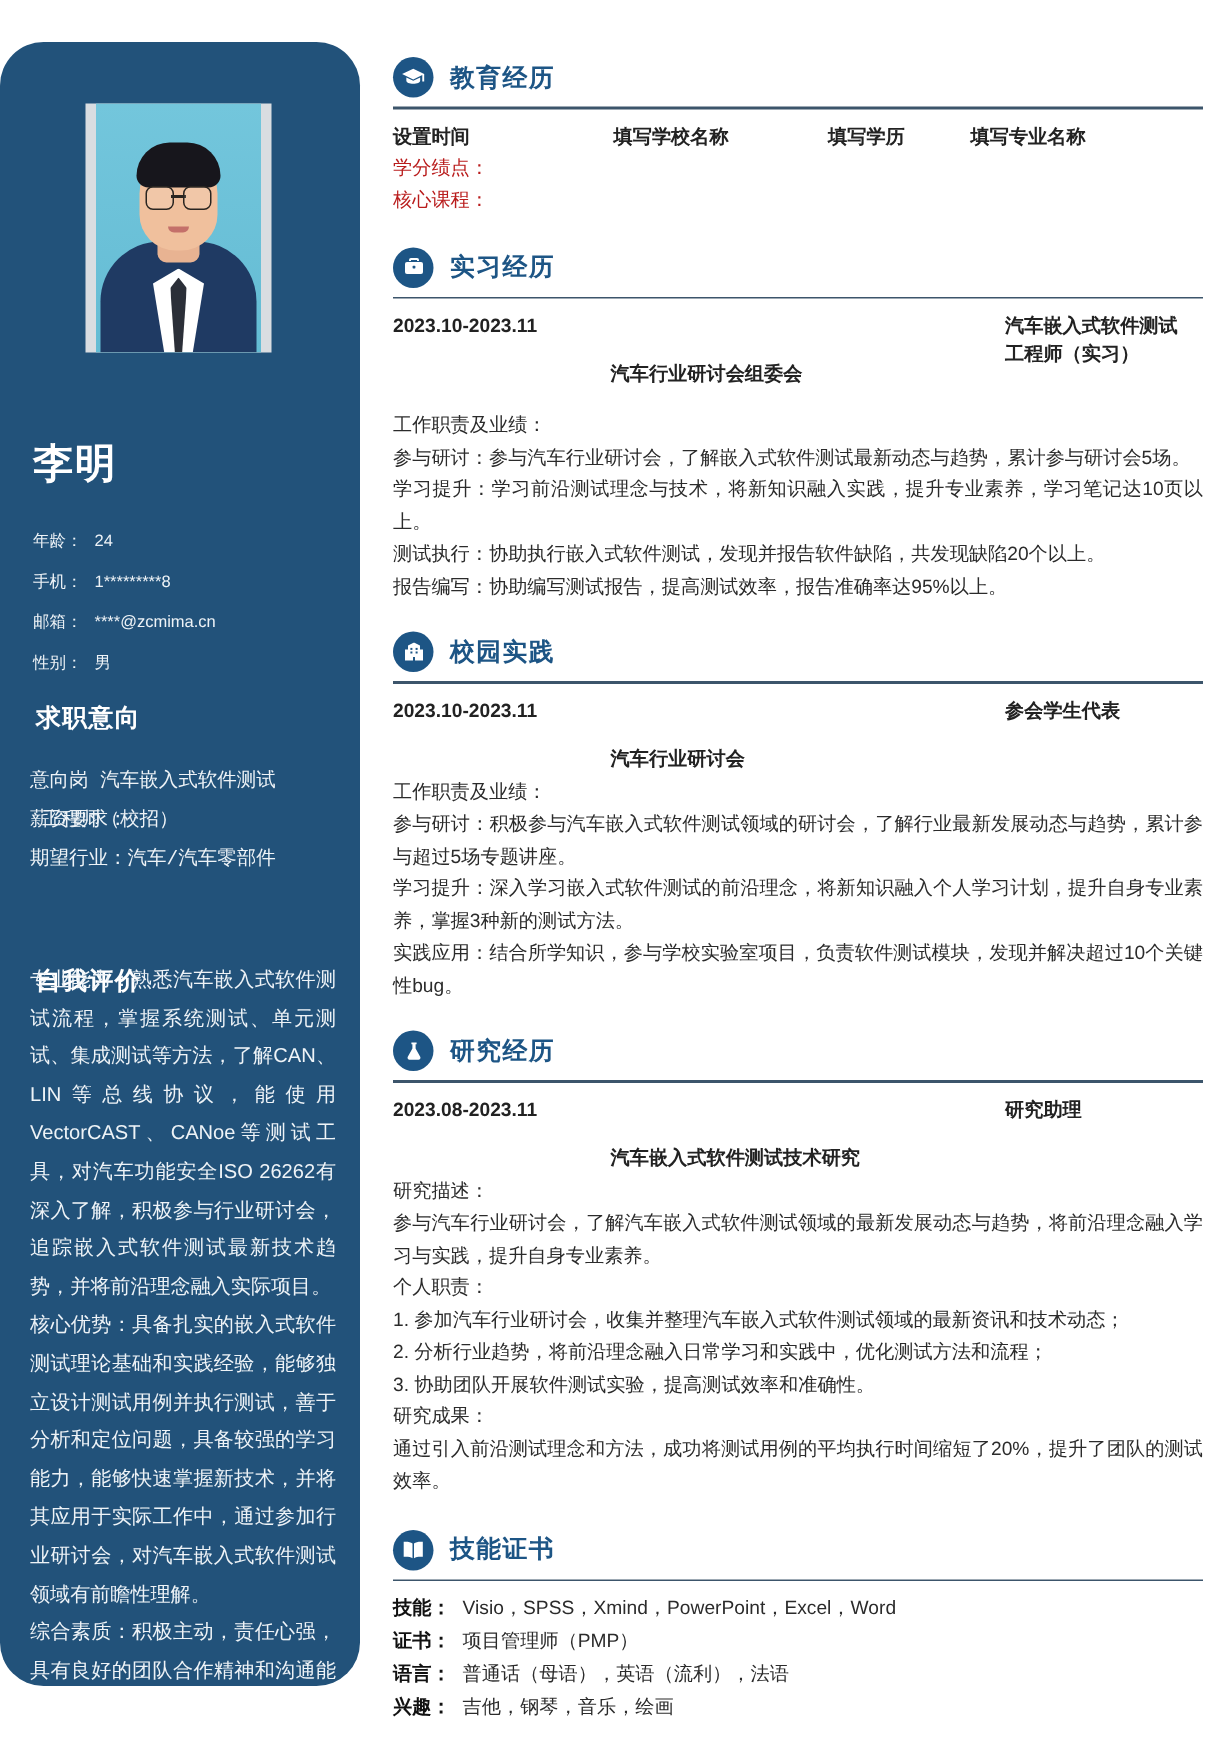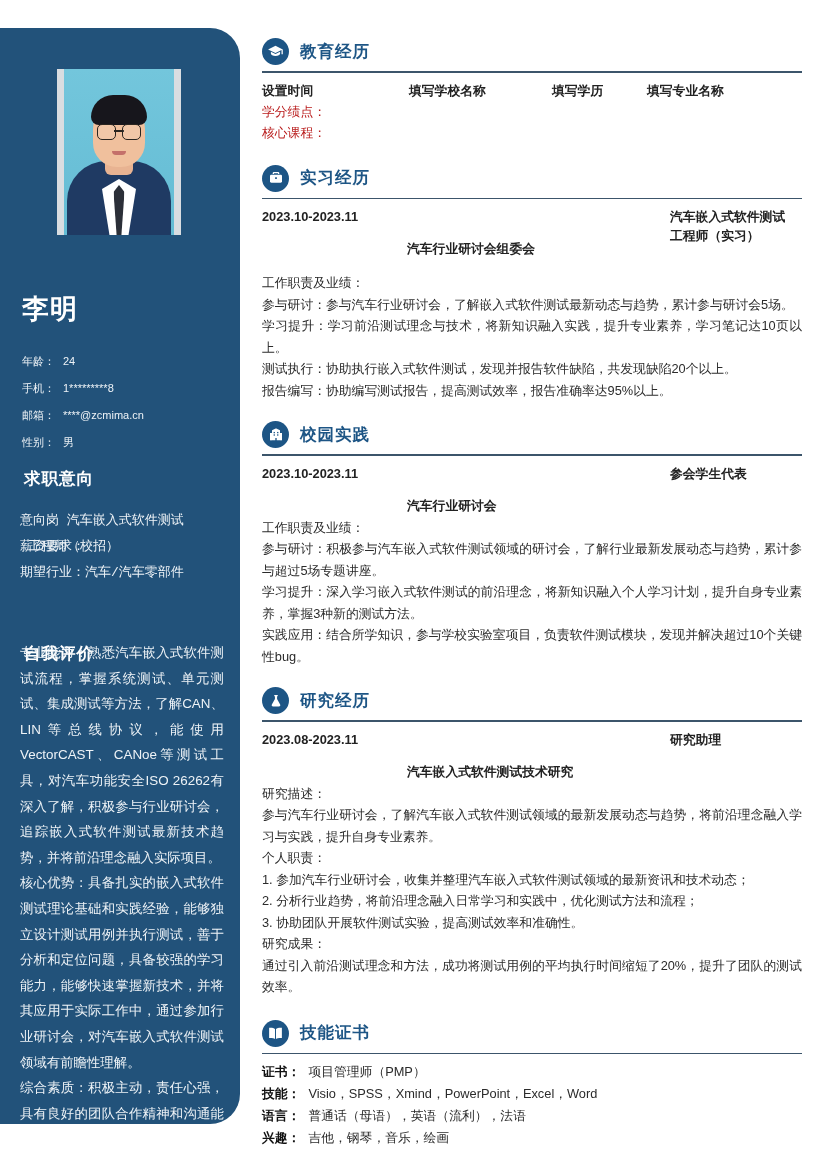--- a/index.html
+++ b/index.html
@@ -13,20 +13,21 @@
   .page{position:relative;width:820px;height:1160px;overflow:hidden;background:#fff;}
 
   
   .sidebar{
     position:absolute;left:0;top:28px;width:240px;height:1096px;
     background:#22527A;
     border-top-right-radius:30px;
     border-bottom-right-radius:30px;
     overflow:hidden;
     color:#ffffff;
+    border-radius:29px;
   }
   .photo-wrap{
     position:absolute;left:57px;top:41px;width:124px;height:166px;
     background:#d9dde1;
     display:flex;align-items:flex-end;justify-content:center;
     overflow:hidden;
   }
   .photo-inner{position:relative;width:110px;height:166px;overflow:hidden;background:#6fc2d8;}
   .ph-bg{position:absolute;inset:0;background:linear-gradient(180deg,#73c6dc 0%,#64bcd4 100%);}
   .ph-body{position:absolute;left:50%;bottom:0;transform:translateX(-50%);width:104px;height:74px;background:#1f3a63;border-radius:40px 40px 0 0;}
@@ -267,24 +268,24 @@
           <svg width="17" height="17" viewBox="0 0 24 24">
               <path fill="#ffffff" d="M11.3 5.6C9.8 4.5 7.7 4 4.8 4H3v14.2h2c2.6 0 4.7.4 6.3 1.4V5.6z"></path>
               <path fill="#ffffff" d="M12.7 5.6C14.2 4.5 16.3 4 19.2 4H21v14.2h-2c-2.6 0-4.7.4-6.3 1.4V5.6z"></path>
             </svg>
         </span>
         <span class="sec-title">技能证书</span>
       </div>
       <div class="rule"></div>
       <div class="skills">
         <div class="skill-row">
+          <b>技能：</b><span class="sv">Visio，SPSS，Xmind，PowerPoint，Excel，Word</span>
+        </div>
+        <div class="skill-row">
           <b>证书：</b><span class="sv">项目管理师（PMP）</span>
-        </div>
-        <div class="skill-row">
-          <b>技能：</b><span class="sv">Visio，SPSS，Xmind，PowerPoint，Excel，Word</span>
         </div>
         <div class="skill-row">
           <b>语言：</b><span class="sv">普通话（母语），英语（流利），法语</span>
         </div>
         <div class="skill-row">
           <b>兴趣：</b><span class="sv">吉他，钢琴，音乐，绘画</span>
         </div>
       </div>
     </section>
 

